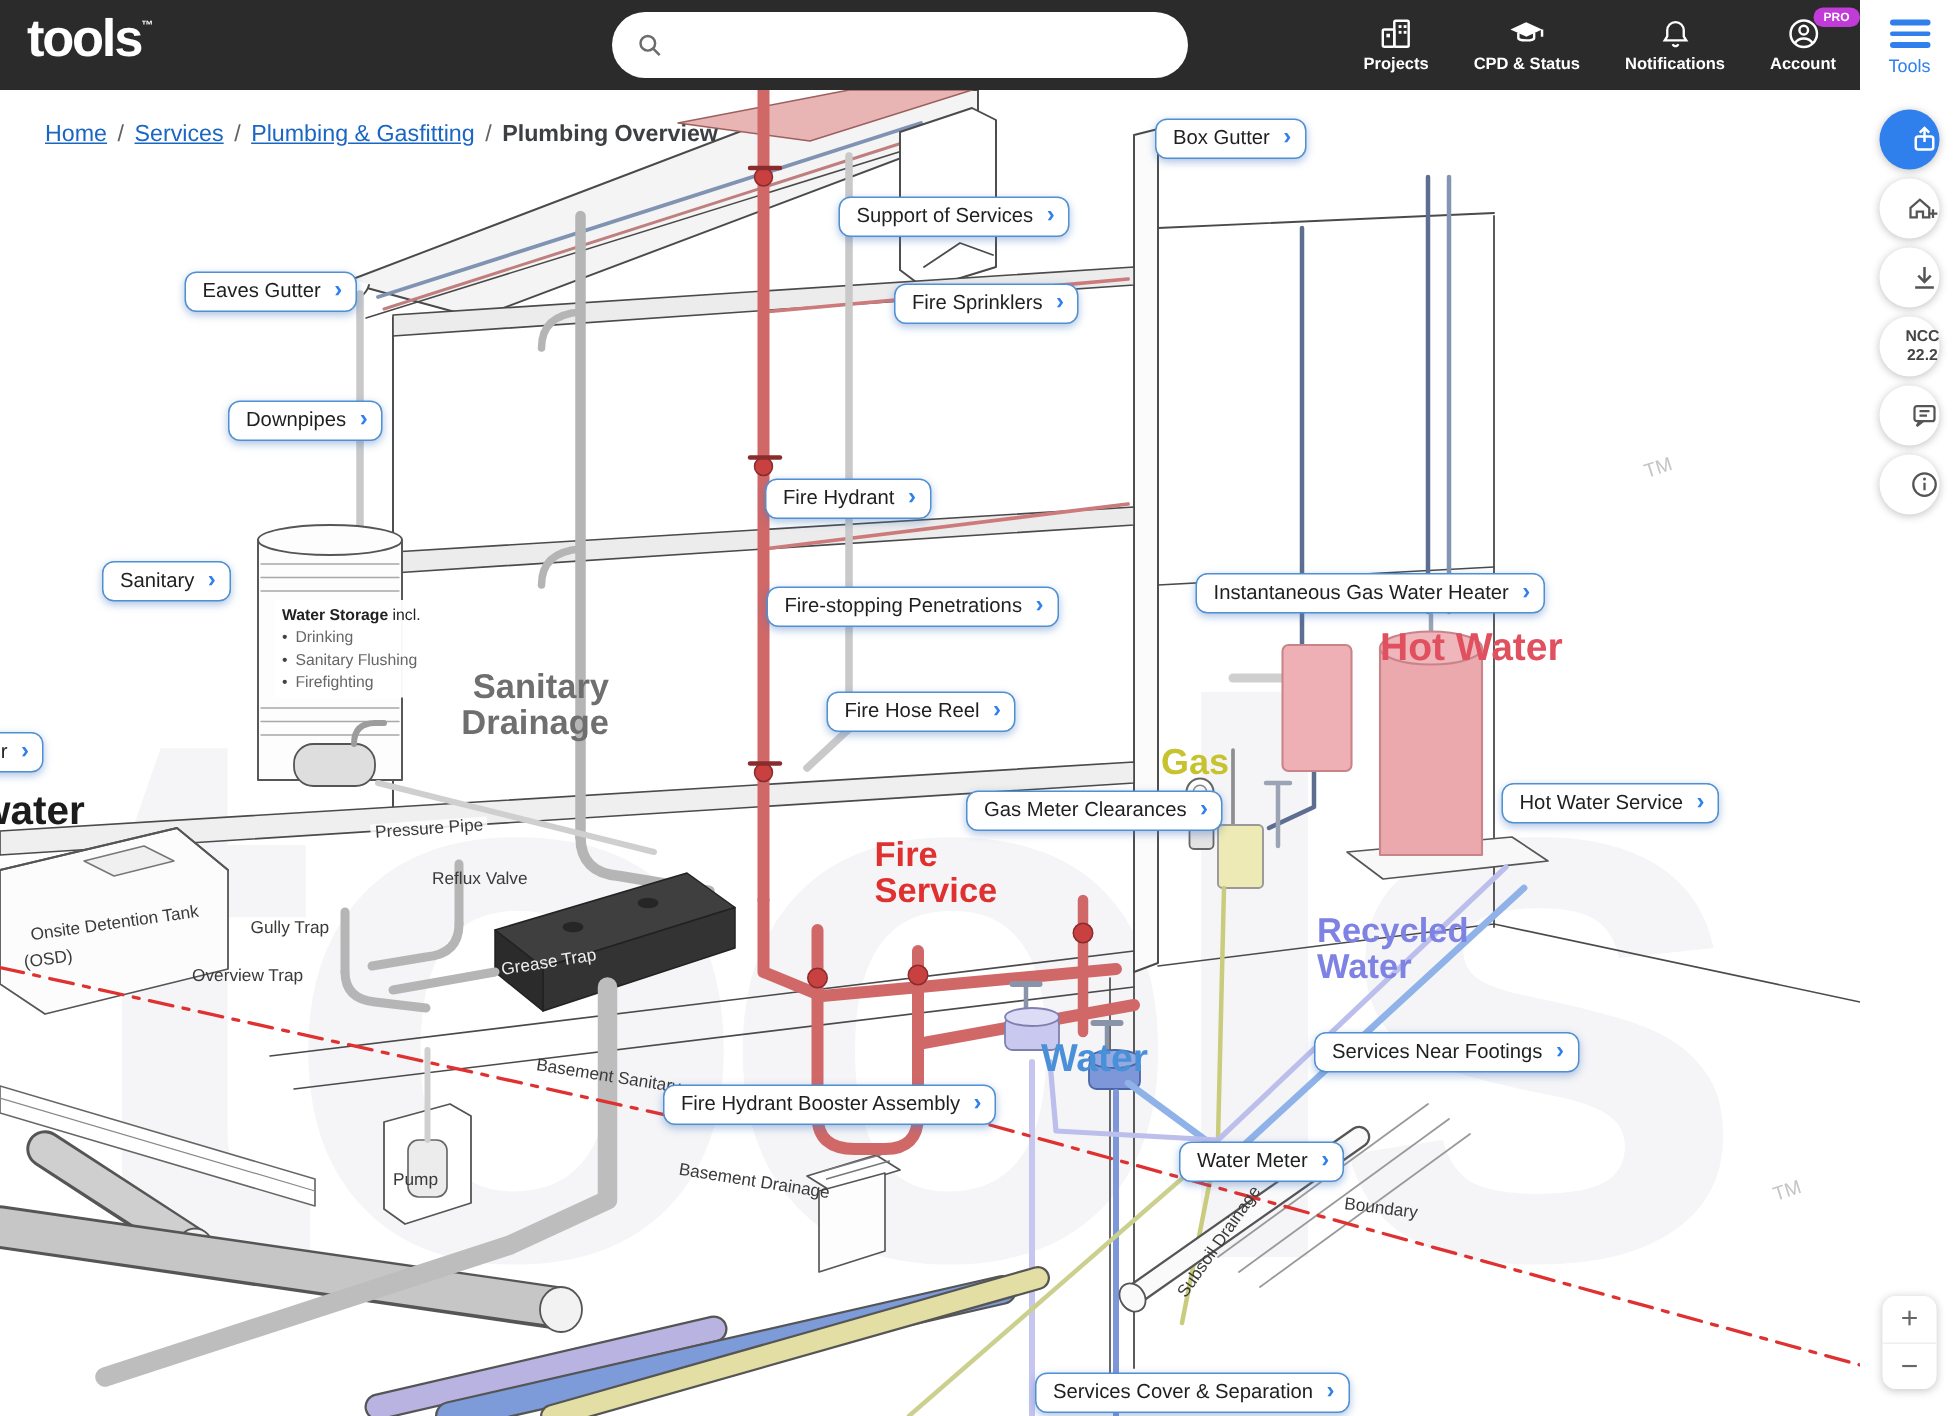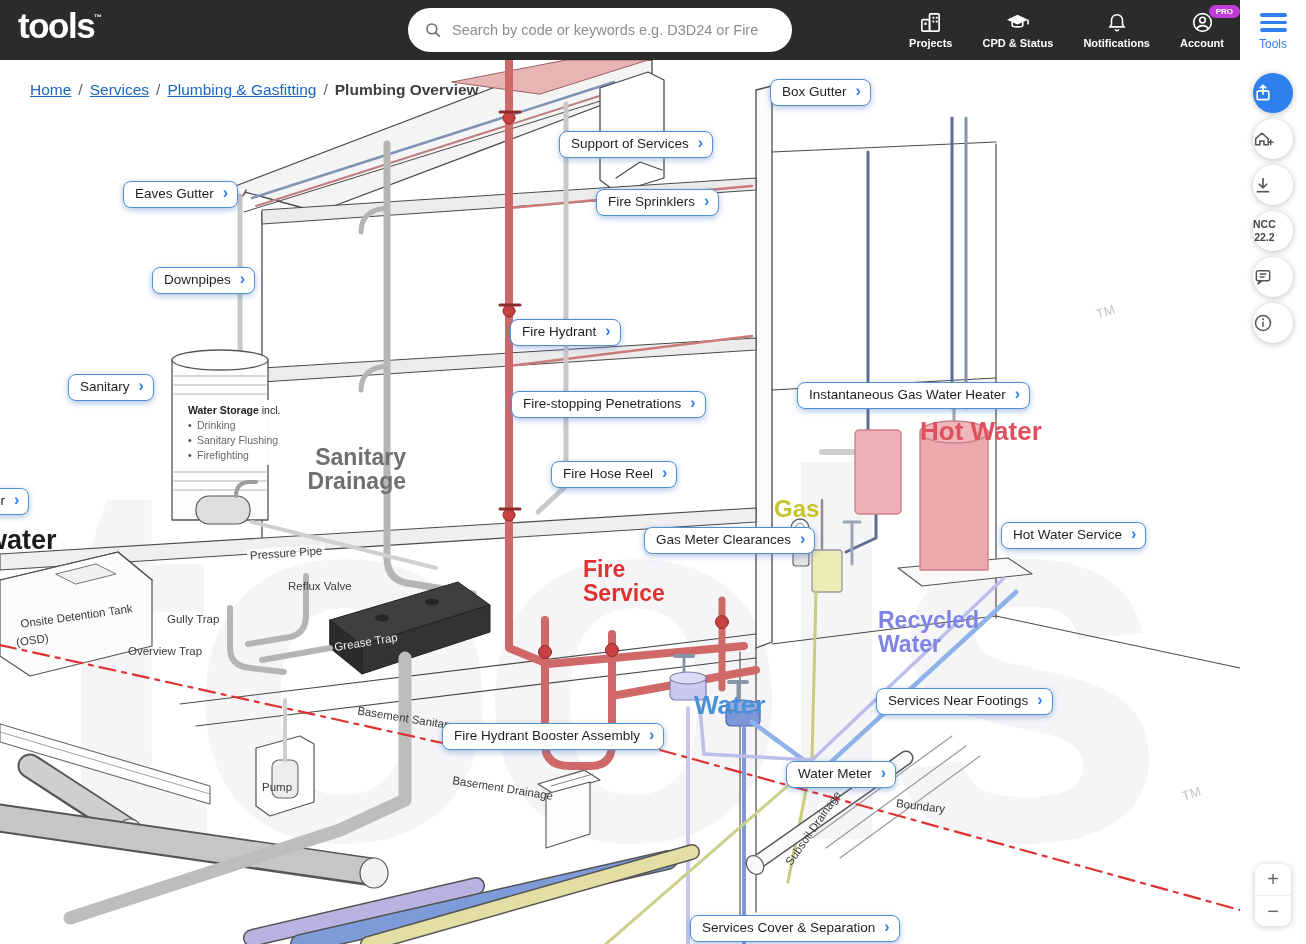--- a/index.html
+++ b/index.html
@@ -26,21 +26,21 @@
     color:#fff; font-size:8px; font-weight:bold; padding:2px 7px; border-radius:9px; }
 
   
   .rail { position:absolute; top:0; right:0; width:66px; height:944px; background:#fff;
     display:flex; flex-direction:column; align-items:center; z-index:11; }
   .rail-menu { margin-top:13px; cursor:pointer; display:flex; flex-direction:column; gap:4px; }
   .rail-menu i { display:block; width:27px; height:3.5px; background:#2f80ed; border-radius:2px; }
   .rail-menu-label { color:#2f80ed; font-size:12px; margin-top:5px; }
   .rail-btn { width:40px; height:40px; border-radius:50%; background:#fff;
     box-shadow:0 1px 6px rgba(0,0,0,.25); display:flex; align-items:center;
-    justify-content:flex-start; margin-top:6px; color:#555; cursor:pointer; flex:none; }
+    justify-content:flex-end; margin-top:6px; color:#555; cursor:pointer; flex:none; }
   .rail-btn.first { margin-top:22px; }
   .rail-btn.primary { background:#2f80ed; color:#fff; }
   .ncc { font-size:10.5px; font-weight:bold; line-height:1.15; color:#444; text-align:center; }
   .zoomctl { position:absolute; bottom:18px; left:50%; transform:translateX(-50%);
     width:36px; background:#fff; border-radius:9px; box-shadow:0 1px 6px rgba(0,0,0,.22);
     display:flex; flex-direction:column; overflow:hidden; }
   .zoomctl button { border:0; background:#fff; height:31px; font-size:20px; color:#666;
     cursor:pointer; font-family:"Liberation Sans", sans-serif; }
   .zoomctl button + button { border-top:1px solid #eee; }
 
@@ -82,21 +82,20 @@
 <body>
 
 <header class="topbar">
   <div class="logo"><span>tools</span><sup>™</sup></div>
 
   <div class="search">
     <svg width="18" height="18" viewBox="0 0 24 24" fill="none" stroke="#6b6b6b" stroke-width="2.2">
         <circle cx="10.5" cy="10.5" r="6.5"></circle>
         <line x1="15.5" y1="15.5" x2="21" y2="21"></line>
       </svg>
-    <input placeholder="Search by code or keywords e.g. D3D24 or Fire" style="">
   </div>
 
   <nav class="nav">
     <div class="nav-item">
       <svg width="23" height="23" viewBox="0 0 24 24" fill="none" stroke="#fff" stroke-width="1.7">
           <rect x="3" y="9" width="8" height="12" rx="1"></rect>
           <rect x="11" y="3" width="10" height="18" rx="1"></rect>
           <rect x="5.5" y="12" width="2.5" height="2.5" fill="#fff" stroke="none"></rect>
           <rect x="14" y="6" width="2" height="2" fill="#fff" stroke="none"></rect>
           <rect x="17.5" y="6" width="2" height="2" fill="#fff" stroke="none"></rect>

